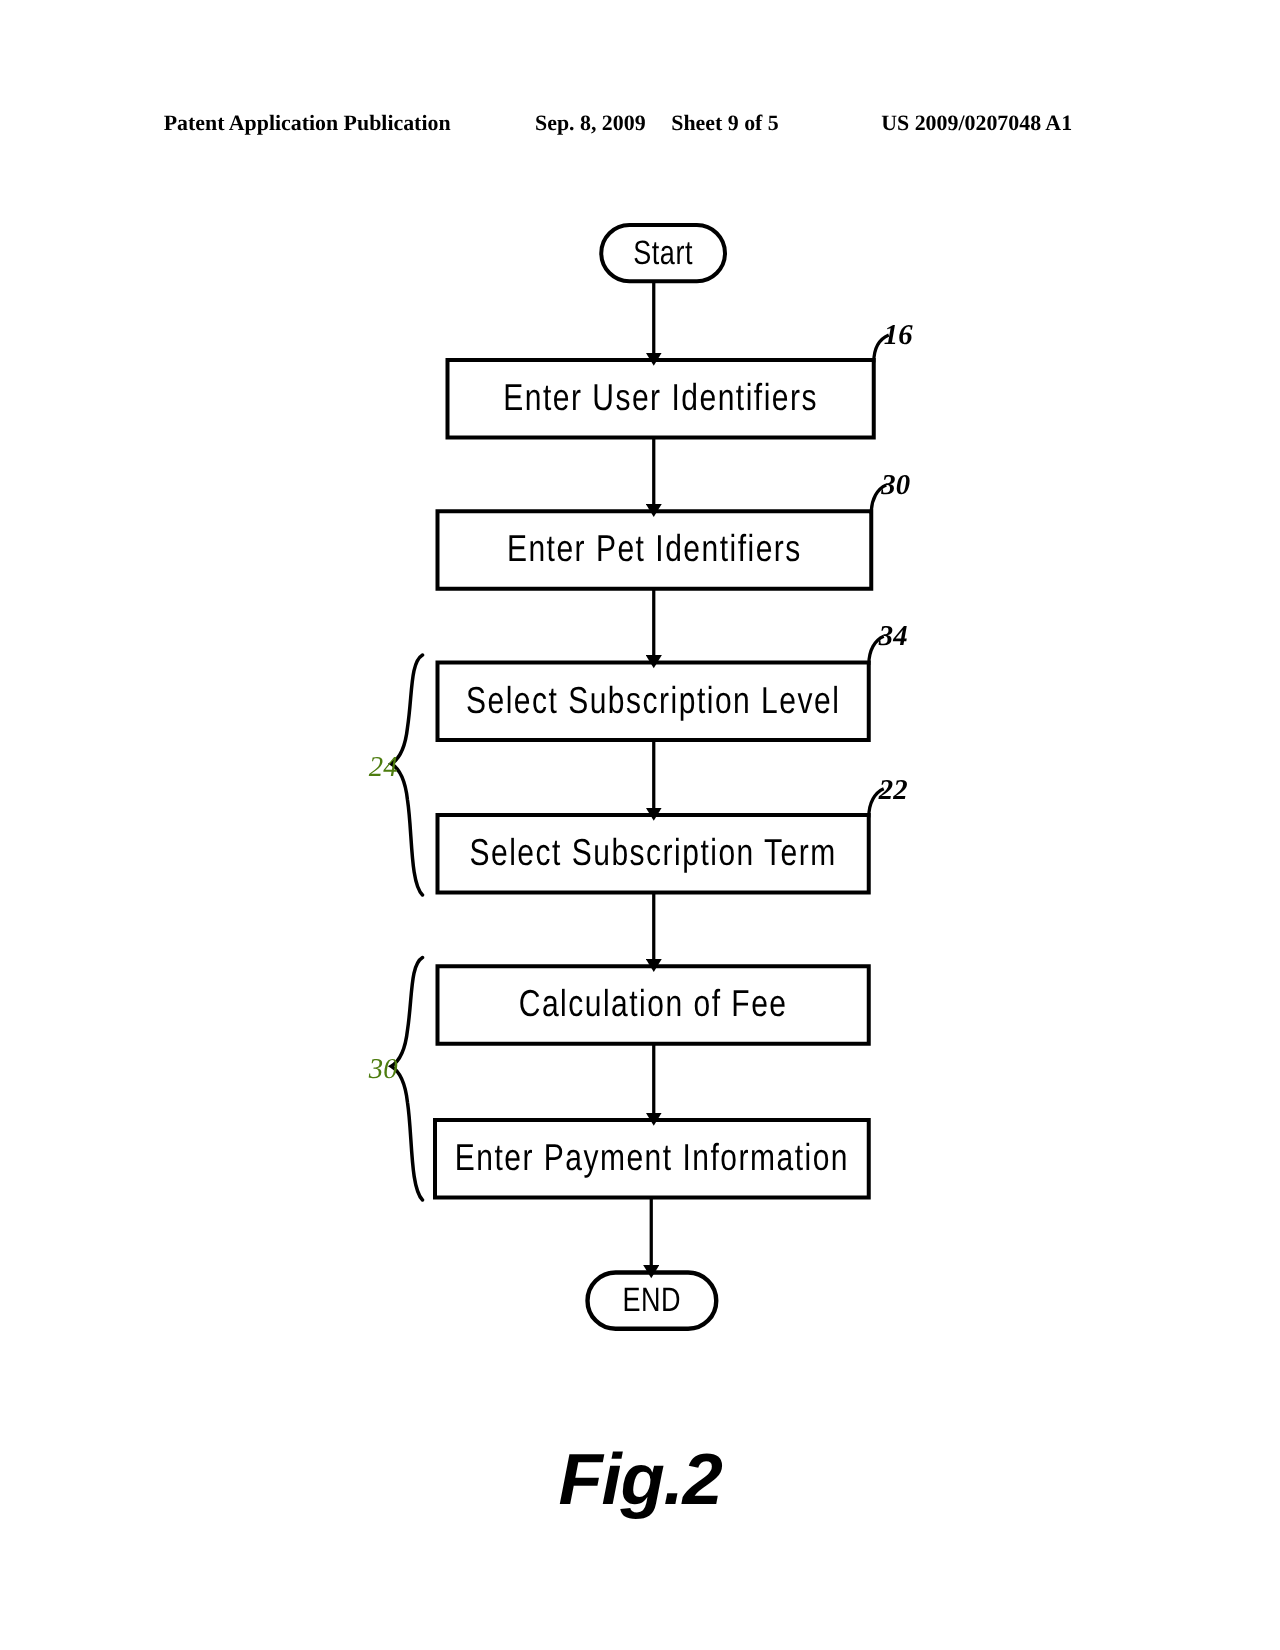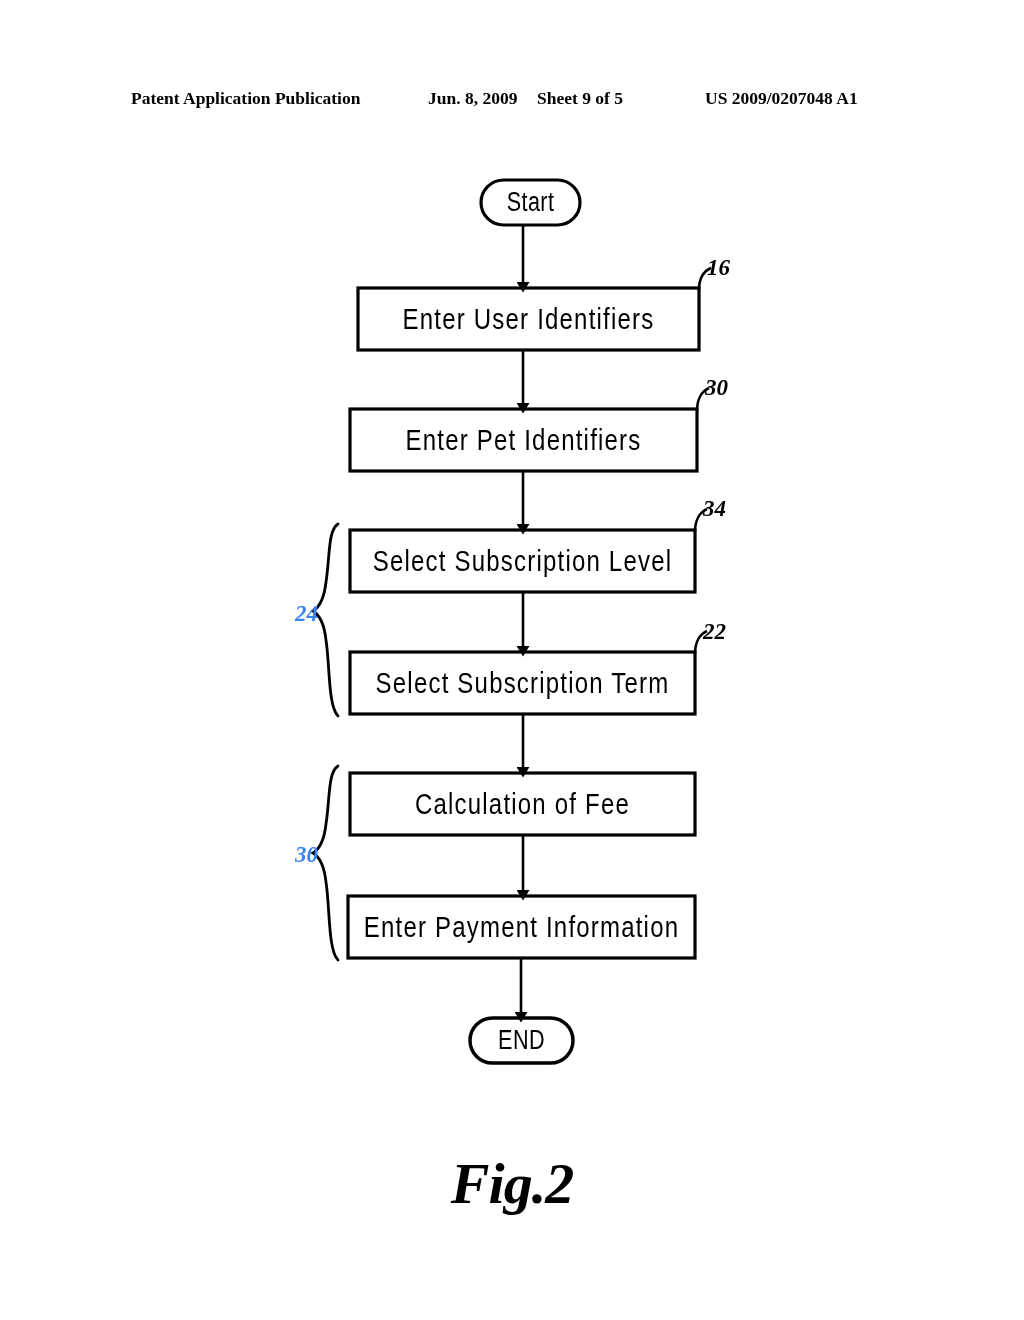--- a/index.html
+++ b/index.html
@@ -80,46 +80,46 @@
     font-family: "Liberation Serif", serif;
     font-style: italic;
     font-weight: bold;
     font-size: 23px;
     color: #000;
   }
   .brace-num {
     position: absolute;
     font-family: "Liberation Serif", serif;
     font-style: italic;
-    font-weight: bold;
+    font-weight: normal;
     font-size: 23px;
-    color: #3b82f6;
+    color: #4d7c0f;
   }
 
   
   #fig-caption {
     position: absolute;
     left: 0;
     top: 1150px;
     width: 1024px;
     text-align: center;
-    font-family: Liberation Serif, serif;
+    font-family: Liberation Sans, sans-serif;
     font-style: italic;
     font-weight: bold;
     font-size: 58px;
     letter-spacing: -1px;
     color: #000;
   }
 </style>
 </head>
 <body>
 
 <div id="page-header">
   <span class="h-pub">Patent Application Publication</span>
-  <span class="h-date">Jun. 8, 2009</span>
+  <span class="h-date">Sep. 8, 2009</span>
   <span class="h-sheet">Sheet 9 of 5</span>
   <span class="h-num">US 2009/0207048 A1</span>
 </div>
 
 <div id="flowchart">
 
   <svg width="1024" height="1320" viewBox="0 0 1024 1320">
     <defs>
       <marker id="arrowhead" markerWidth="11" markerHeight="13" refX="2" refY="6.5" orient="auto" markerUnits="userSpaceOnUse">
         <path d="M0,0 L0,13 L10.5,6.5 z" fill="#000000"></path>

